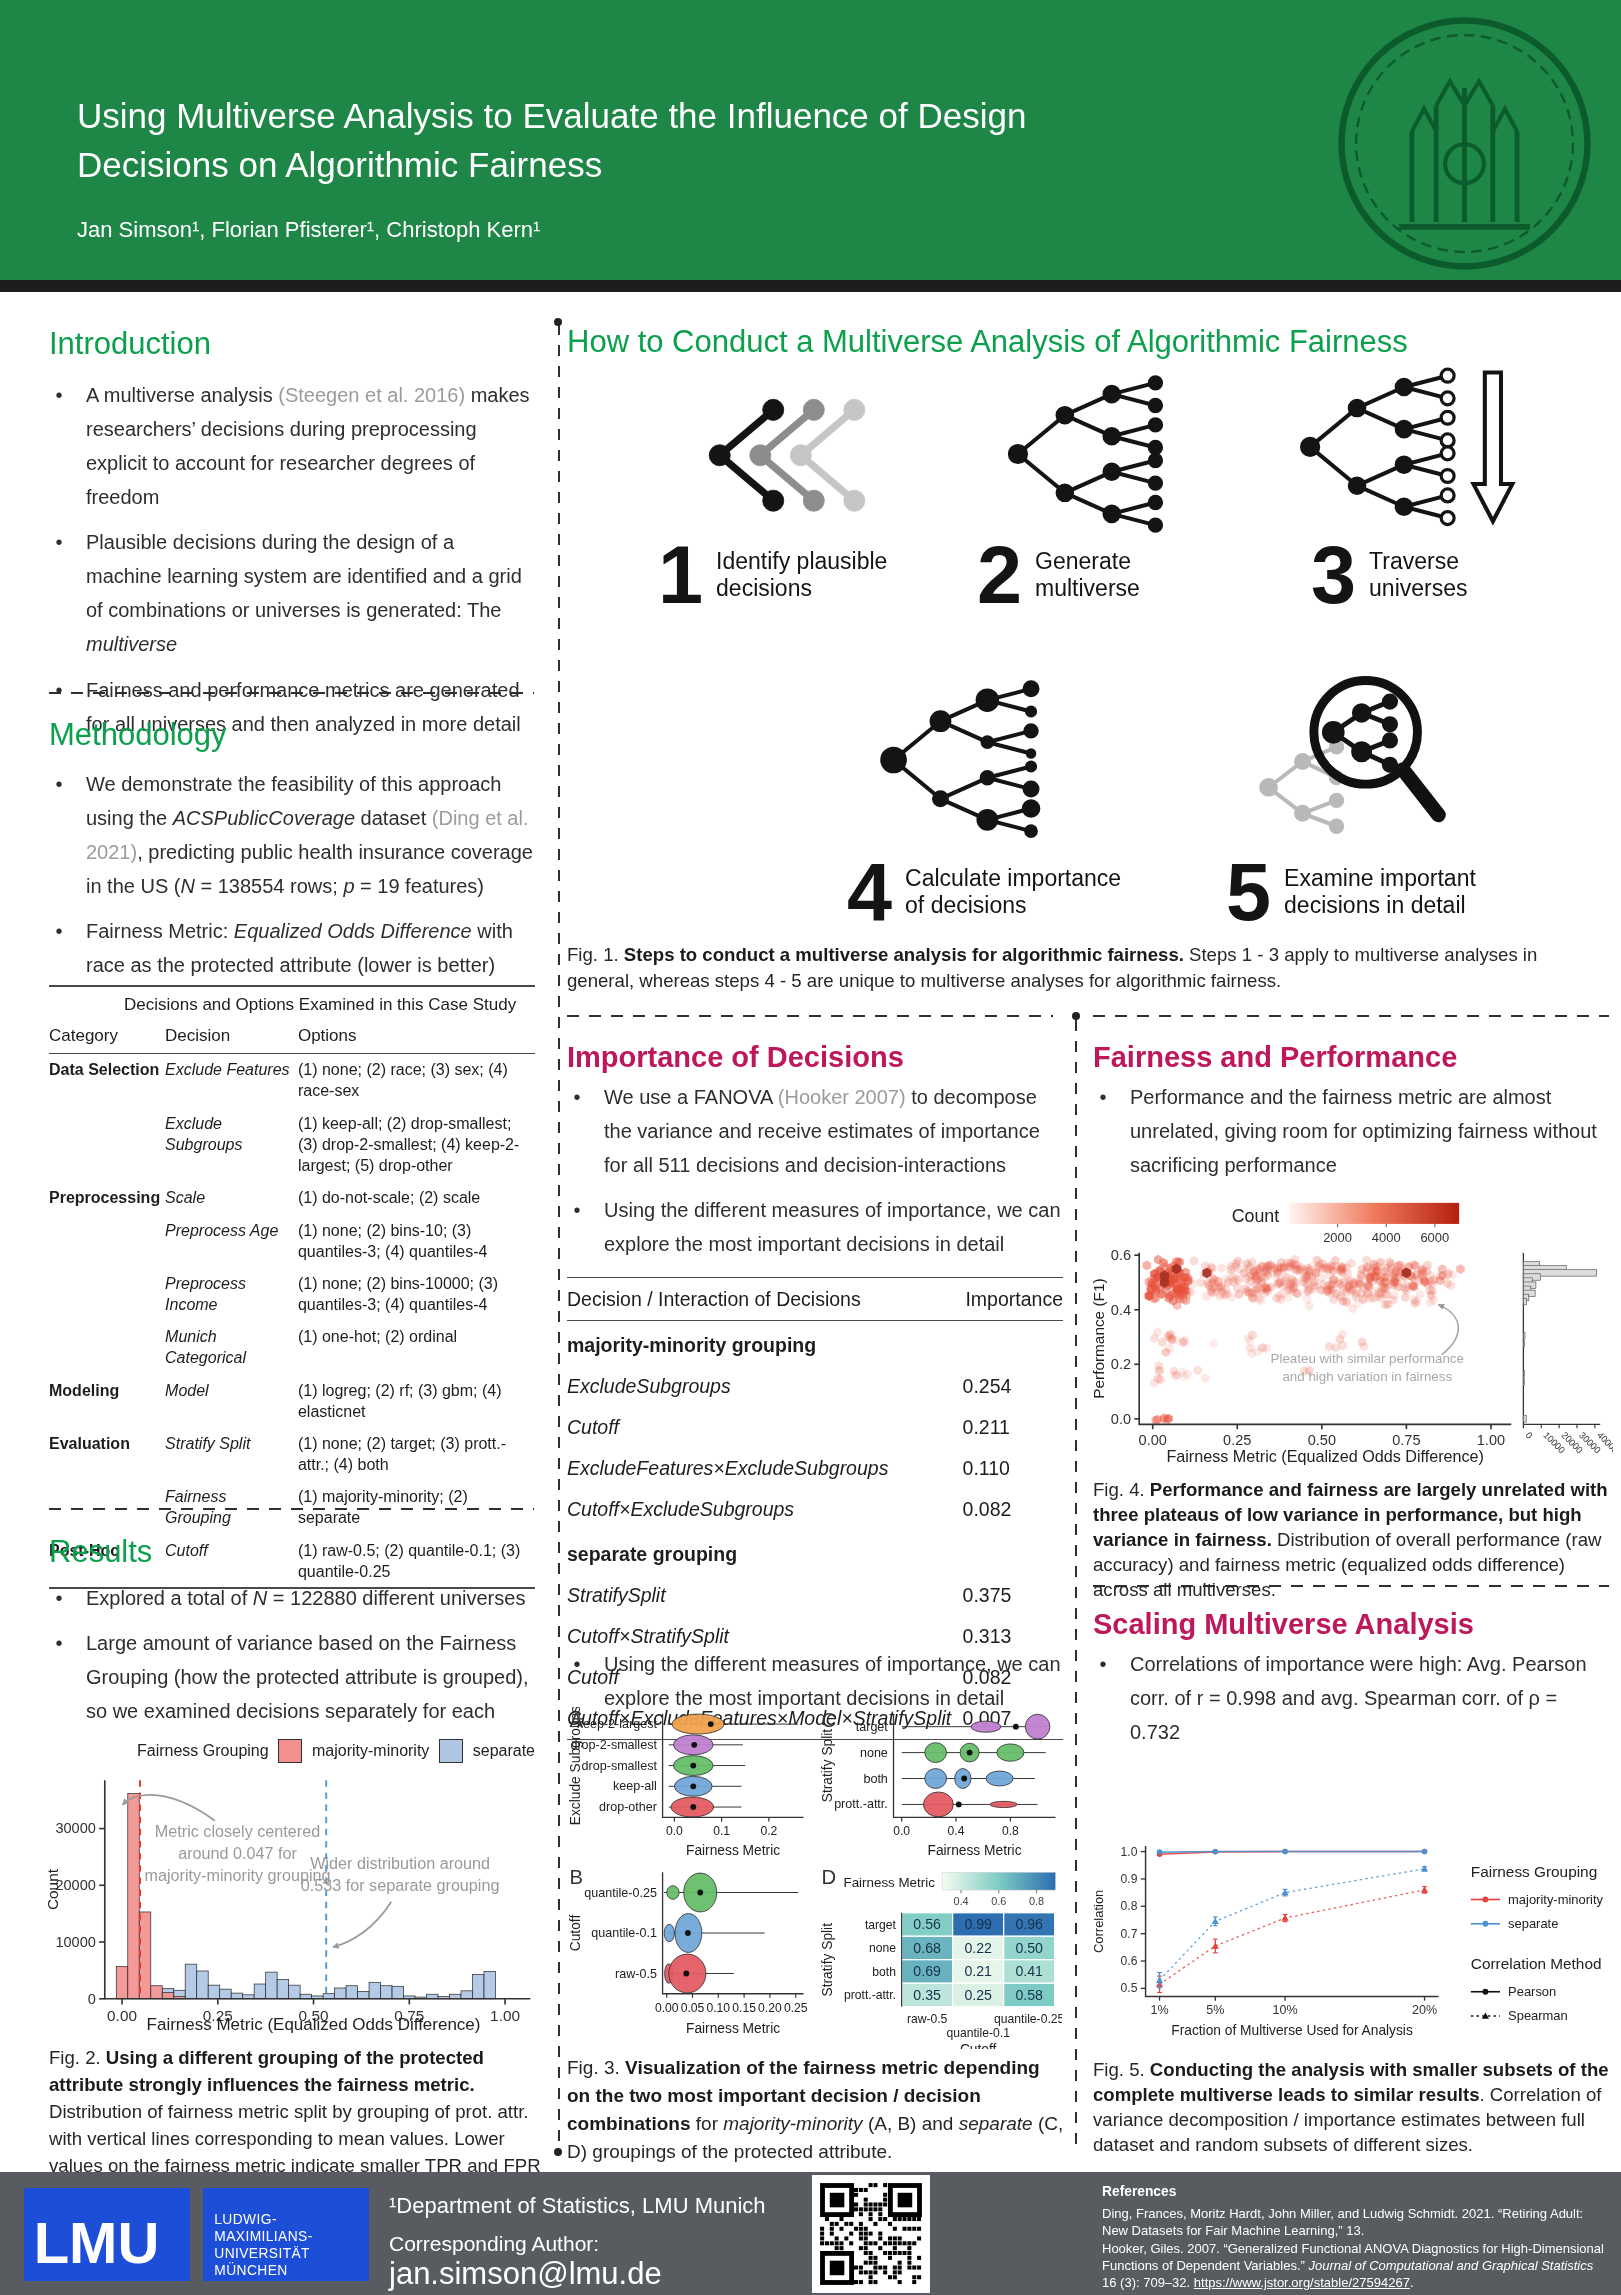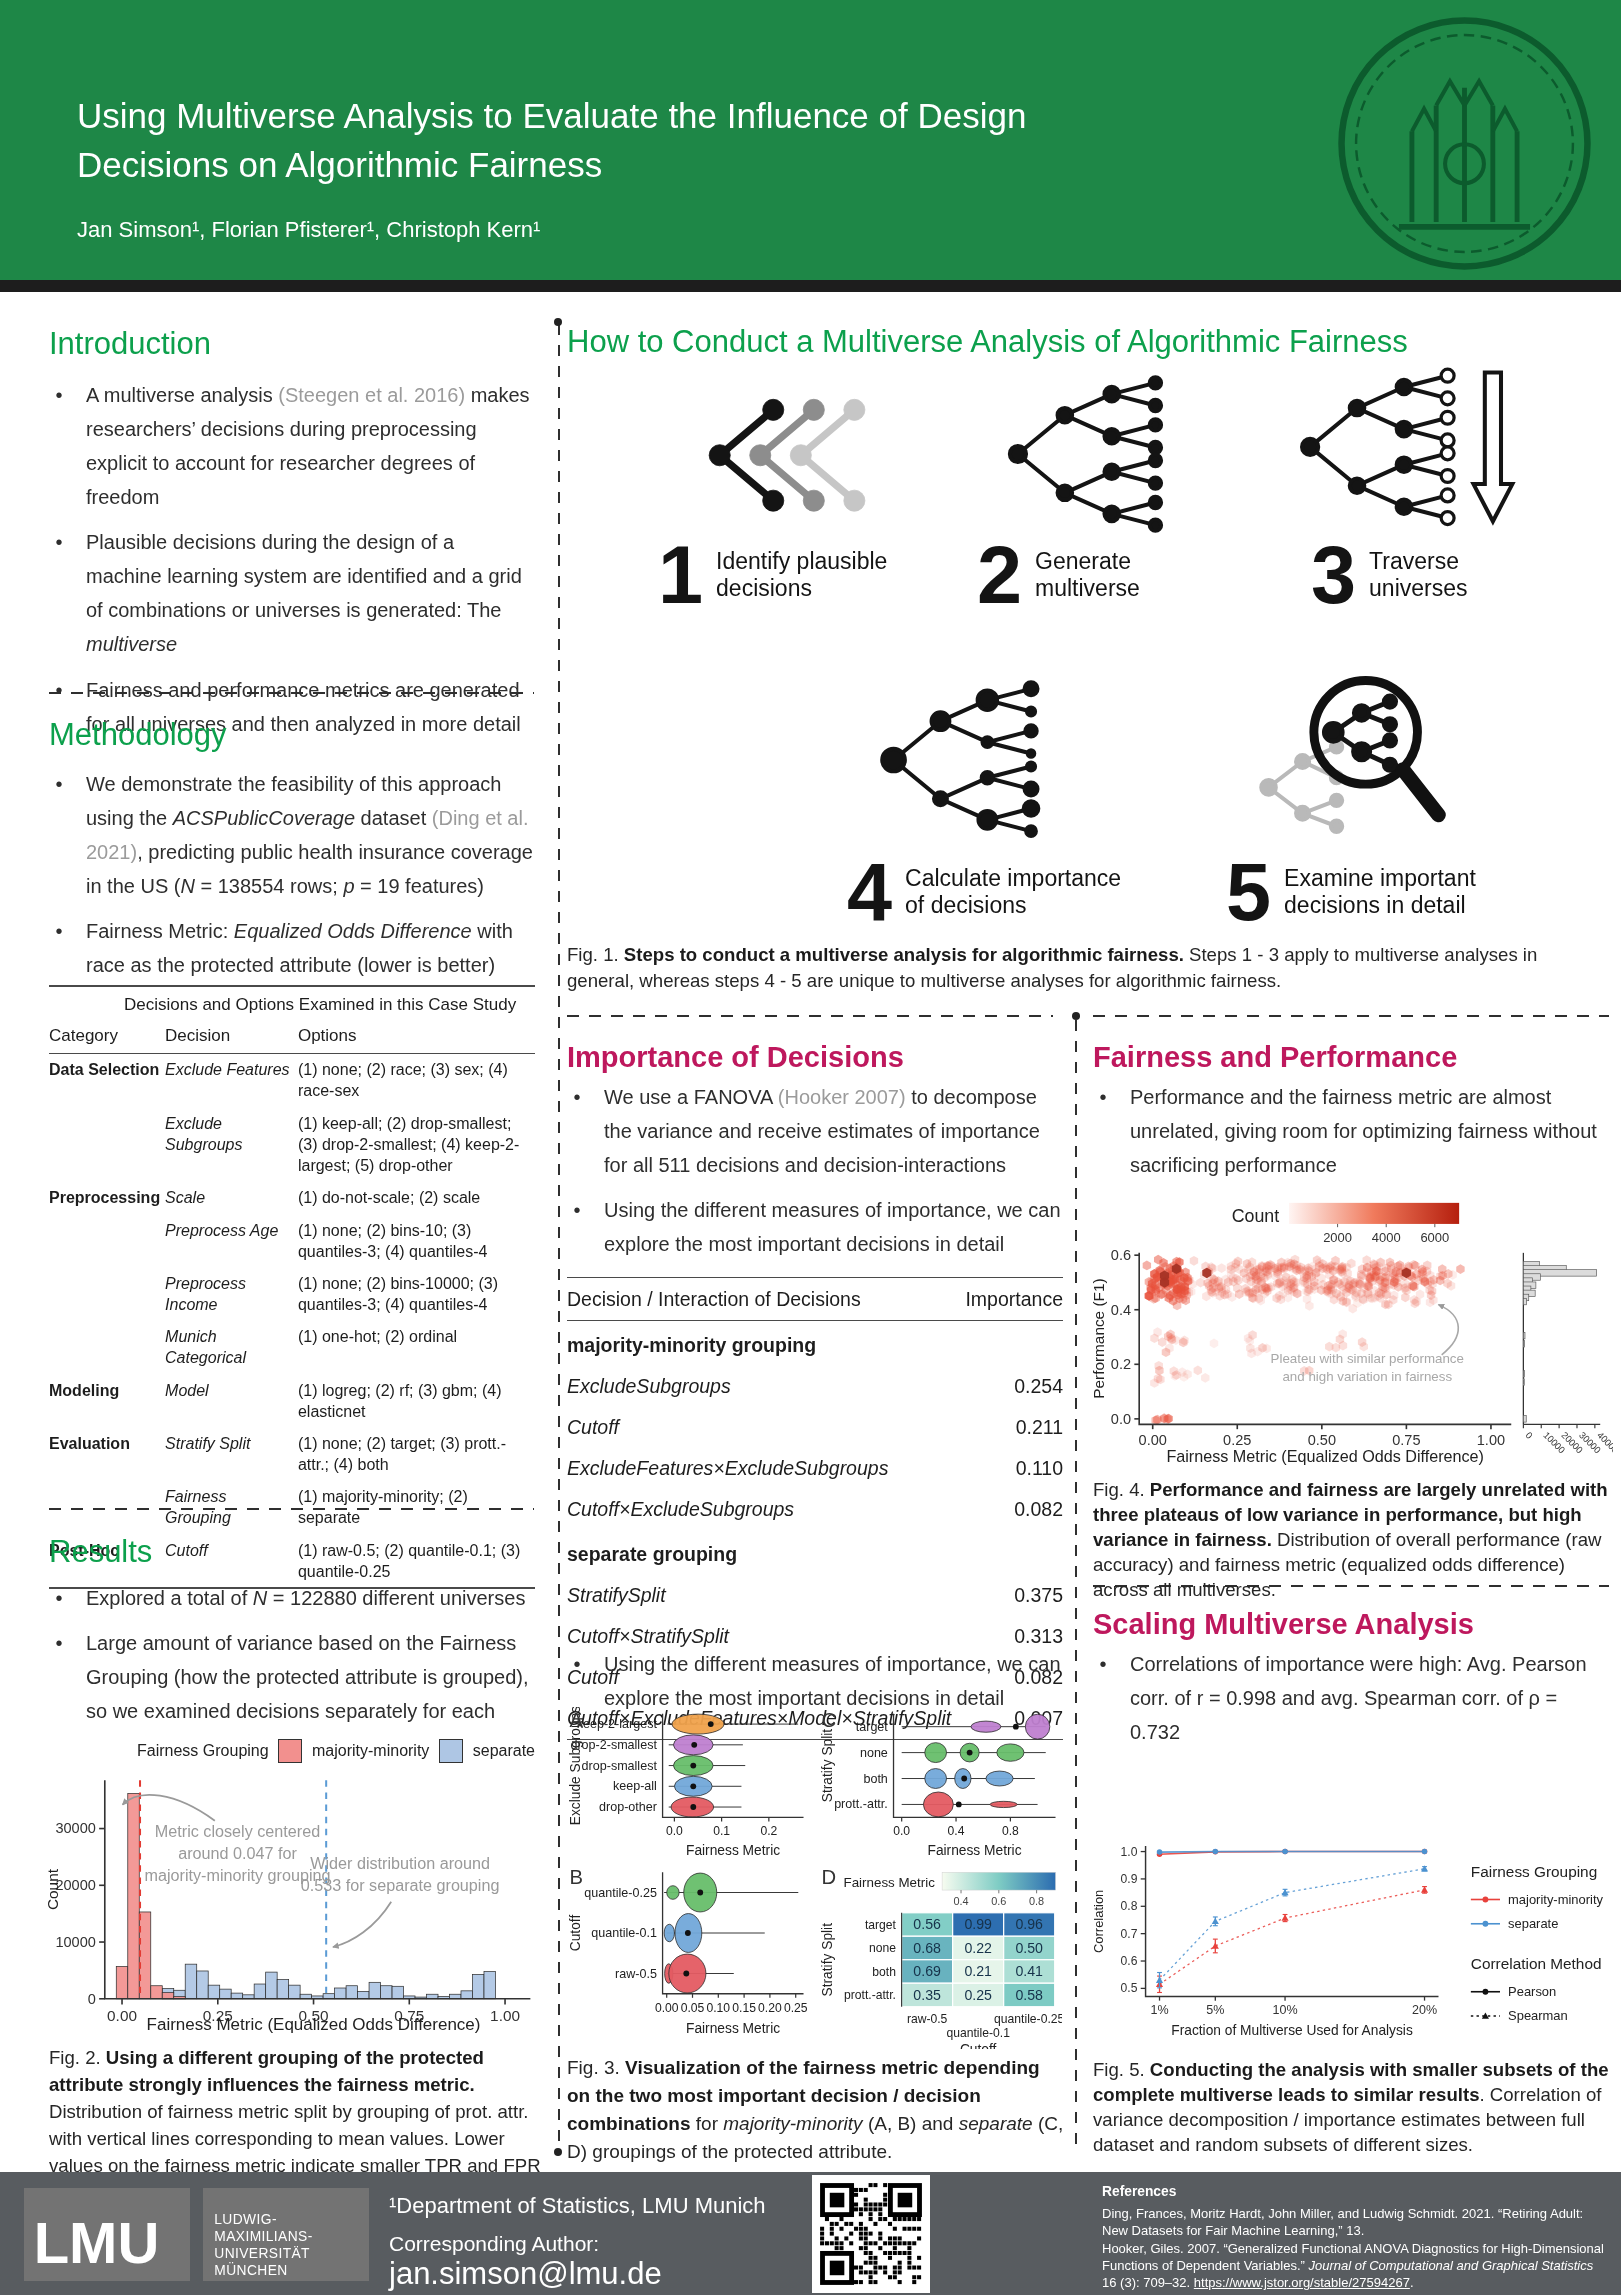--- a/index.html
+++ b/index.html
@@ -35,34 +35,34 @@
   .dtable td.cat{font-weight:bold;width:107px}
   .dtable td.dec{font-style:italic;width:128px}
   
   .itable{border-collapse:collapse;width:496px}
   .itable thead th{border-top:1.6px solid #4a4a4a;border-bottom:1.6px solid #4a4a4a;font-weight:normal;
                    font-size:19.5px;text-align:left;padding:9.7px 0;color:#1d1d1d}
   .itable thead th.num{text-align:right}
   .itable td{font-size:19.5px;padding:9px 0;color:#1d1d1d}
   .itable td.grp{font-weight:bold;padding-top:13px}
   .itable td.nm{font-style:italic}
-  .itable td.val{text-align:right}
+  .itable td.val{}
   .itable tr.last td{border-bottom:1.6px solid #4a4a4a}
   
   .cap{font-size:18.6px;line-height:27px;color:#262626}
   
   .stepline{display:flex;gap:13px;align-items:flex-start}
   .step-num{font-size:81px;font-weight:bold;line-height:68px;color:#141414}
   .step-label{font-size:23px;line-height:27.6px;color:#141414;padding-top:6.5px}
   
   .leg{display:flex;align-items:center;justify-content:flex-end;gap:9.7px;font-size:16px;color:#222}
   .sw{width:22px;height:22px;border:1.6px solid #333;display:inline-block}
   
   .footer{left:0;top:2172px;width:1621px;height:123px;background:#585C60}
-  .lmu-sq{background:#737373;position:absolute}
+  .lmu-sq{background:#1d4ed8;position:absolute}
   .ftxt{color:#fff}
   .refs{font-size:13px;line-height:17.4px;color:#fff}
   .refs .rh{font-weight:bold;font-size:13.8px;margin-bottom:4px}
   svg text{font-family:"Liberation Sans",sans-serif}
 </style>
 </head>
 <body>
 
 <div class="abs header">
   <div class="abs h-sub">Using Multiverse Analysis to Evaluate the Influence of Design Decisions on Algorithmic Fairness</div>

